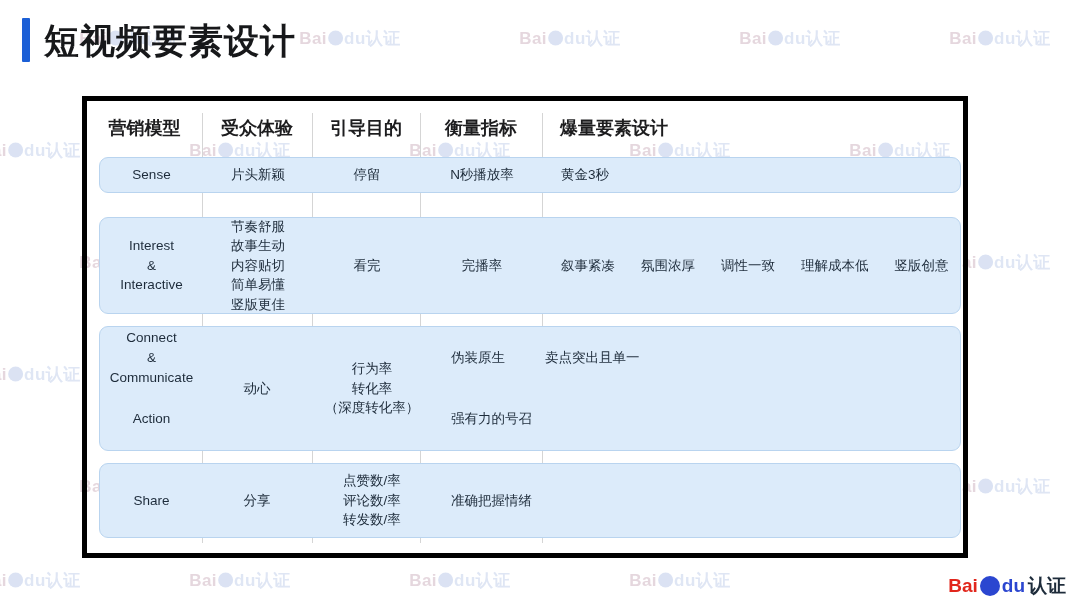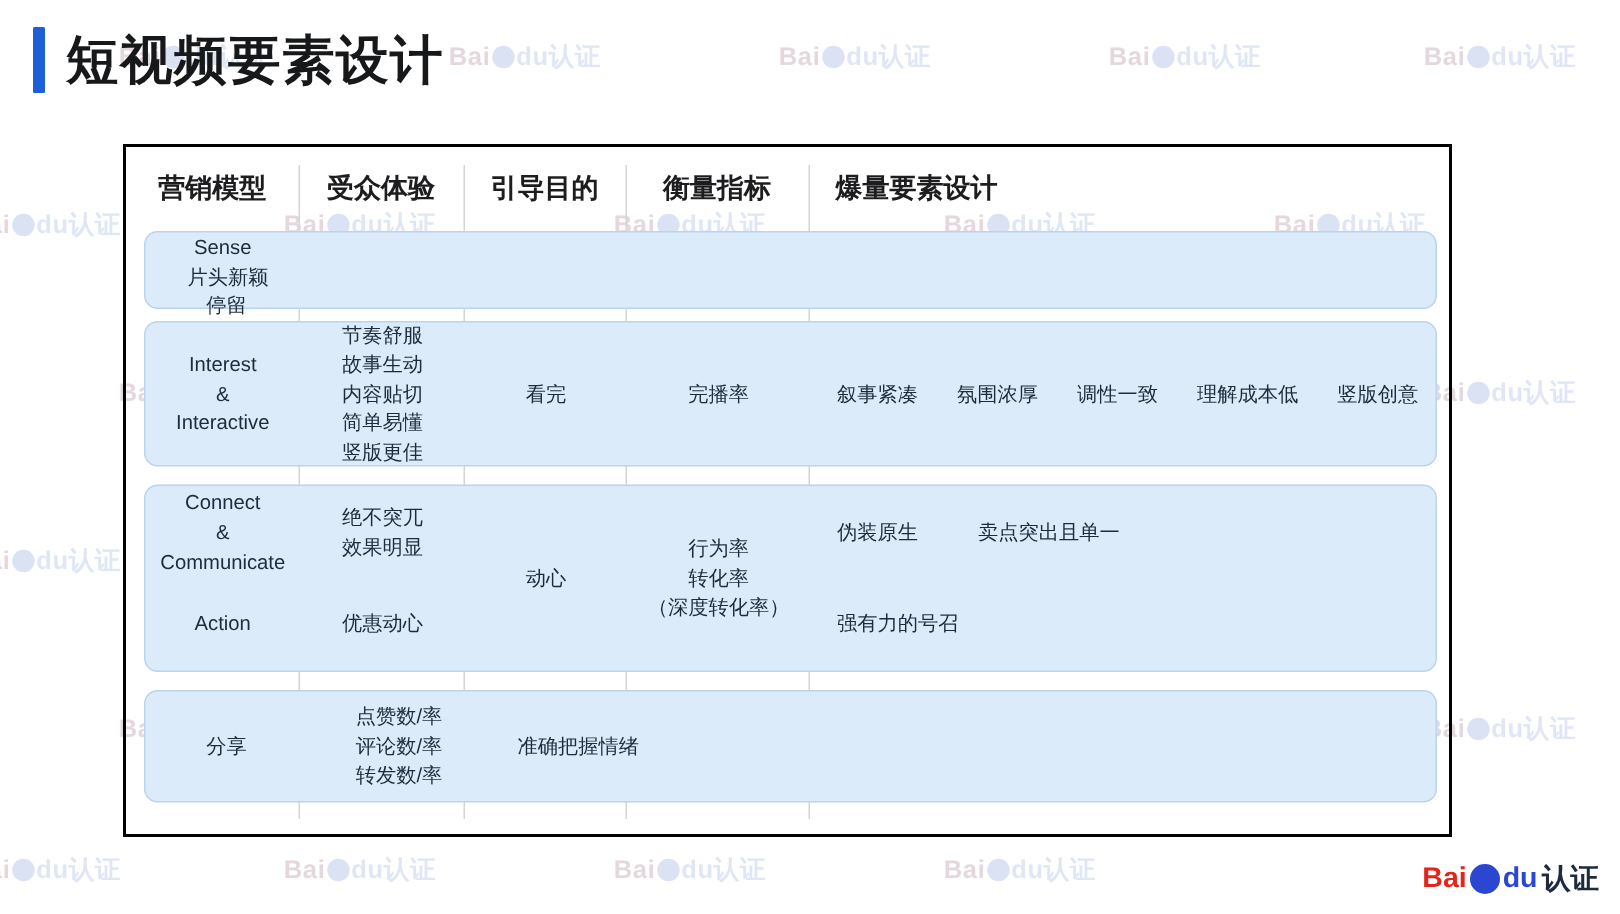--- a/index.html
+++ b/index.html
@@ -66,21 +66,21 @@
     line-height: 1;
   }
 
   
   .frame {
     position: absolute;
     left: 82px;
     top: 96px;
     width: 886px;
     height: 462px;
-    border: 2px solid #000000;
+    border: 5px solid #000000;
     box-sizing: border-box;
     z-index: 8;
     background: transparent;
   }
 
   
   .header-row {
     position: absolute;
     left: 0; top: 0;
     width: 100%;
@@ -254,21 +254,21 @@
   <div class="vline" style="left:455px;"></div>
 
   <div class="header-row">
     <div class="header-cell" style="width:115px;">营销模型</div>
     <div class="header-cell" style="width:110px;">受众体验</div>
     <div class="header-cell" style="width:108px;">引导目的</div>
     <div class="header-cell" style="width:122px;">衡量指标</div>
     <div class="header-cell left-align" style="flex:1;">爆量要素设计</div>
   </div>
 
-  <div class="rowblock" style="left:12px; top:56px; width:862px; height:52px;flex-direction:column;">
+  <div class="rowblock" style="left:12px; top:56px; width:862px; height:36px;">
     <div class="cell" style="width:103px;">Sense</div>
     <div class="cell" style="width:110px;">片头新颖</div>
     <div class="cell" style="width:108px;">停留</div>
     <div class="cell" style="width:122px;">N秒播放率</div>
     <div class="cell left" style="flex:1;">黄金3秒</div>
   </div>
 
   <div class="rowblock" style="left:12px; top:116px; width:862px; height:97px;">
     <div class="cell" style="width:103px;">
       <span class="line">Interest</span>
@@ -299,29 +299,20 @@
     <div class="cell" style="width:103px; padding:0;justify-content:center;">
       <div class="subrows">
         <div class="subrow">
           <span class="line">Connect</span>
           <span class="line">&amp;</span>
           <span class="line">Communicate</span>
         </div>
         <div class="subrow">Action</div>
       </div>
     </div>
-    <div class="cell" style="width:110px; padding:0;">
-      <div class="subrows">
-        <div class="subrow">
-          <span class="line">绝不突兀</span>
-          <span class="line">效果明显</span>
-        </div>
-        <div class="subrow">优惠动心</div>
-      </div>
-    </div>
     <div class="cell" style="width:108px; padding:0;">
       <div class="subrows">
         <div class="subrow">动心</div>
       </div>
     </div>
     <div class="cell" style="width:122px;">
       <span class="line">行为率</span>
       <span class="line">转化率</span>
       <span class="line">（深度转化率）</span>
     </div>
@@ -332,20 +323,21 @@
             <span>伪装原生</span>
             <span>卖点突出且单一</span>
           </div>
         </div>
         <div class="subrow left">强有力的号召</div>
       </div>
     </div>
   </div>
 
   <div class="rowblock" style="left:12px; top:362px; width:862px; height:75px;">
+    <div class="cell" style="width:103px;">Share</div>
     <div class="cell" style="width:108px;">分享</div>
     <div class="cell" style="width:122px;">
       <span class="line">点赞数/率</span>
       <span class="line">评论数/率</span>
       <span class="line">转发数/率</span>
     </div>
     <div class="cell left" style="flex:1;">准确把握情绪</div>
   </div>
 
 </div>

